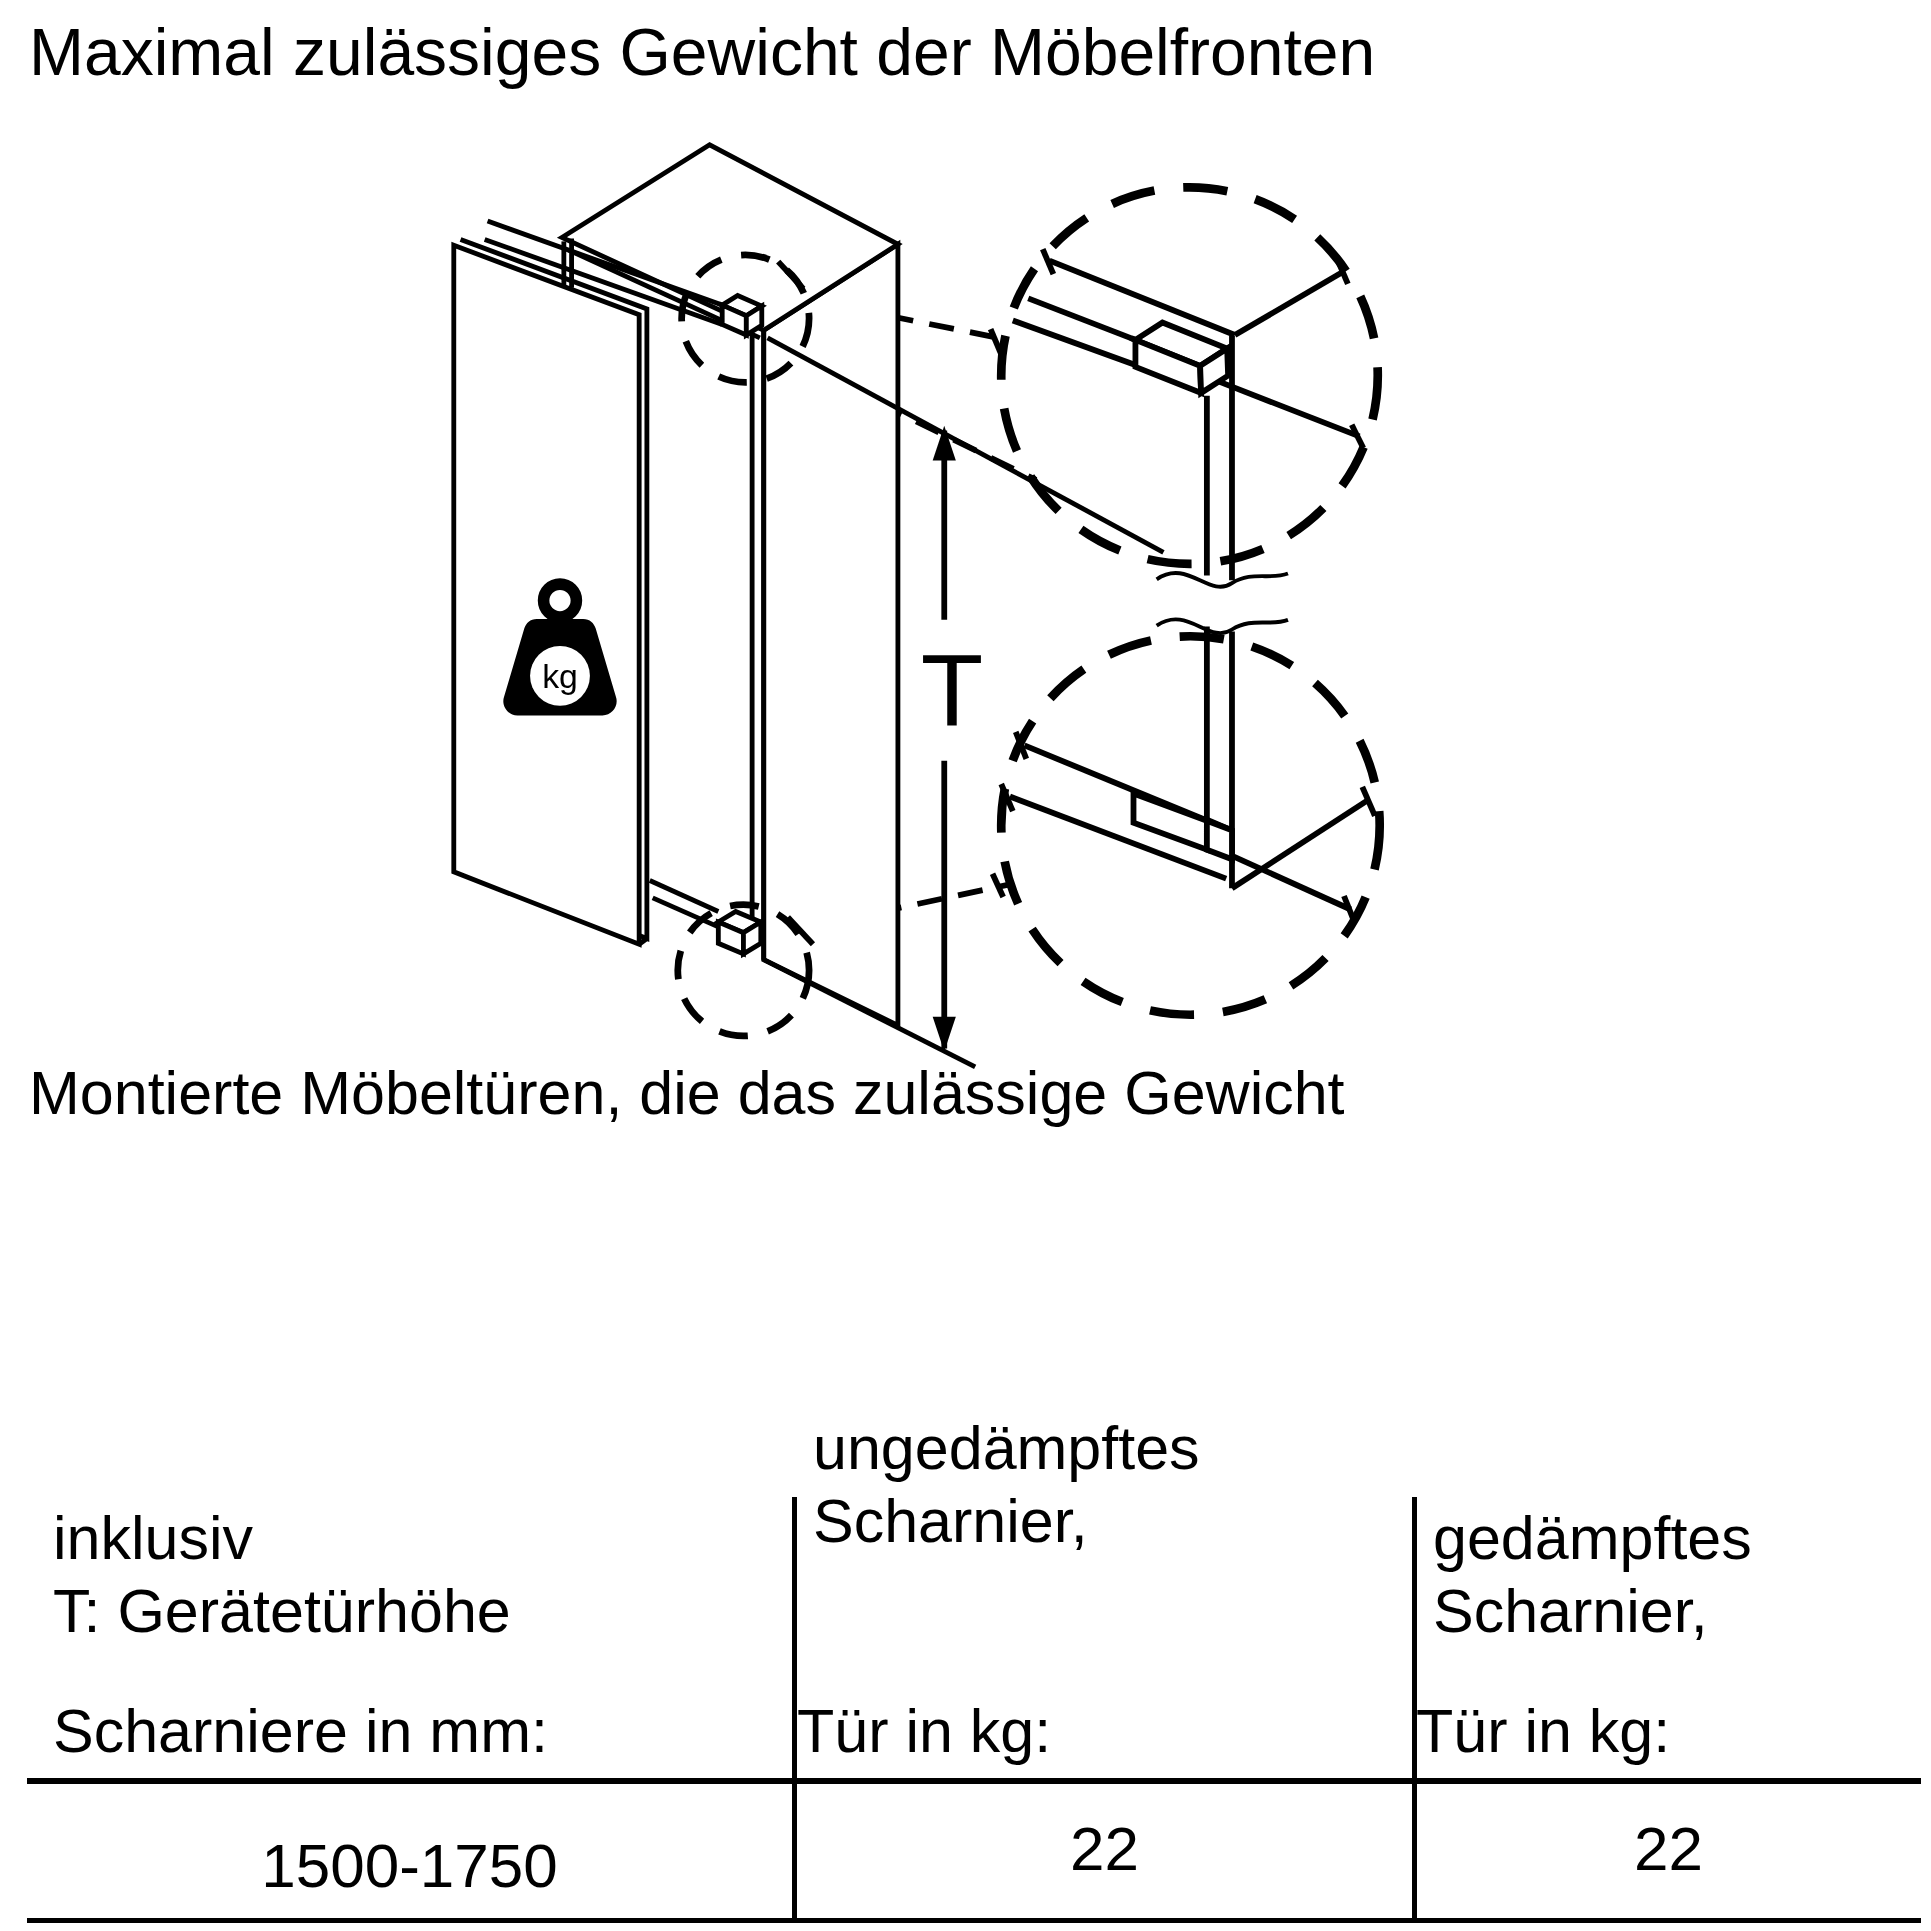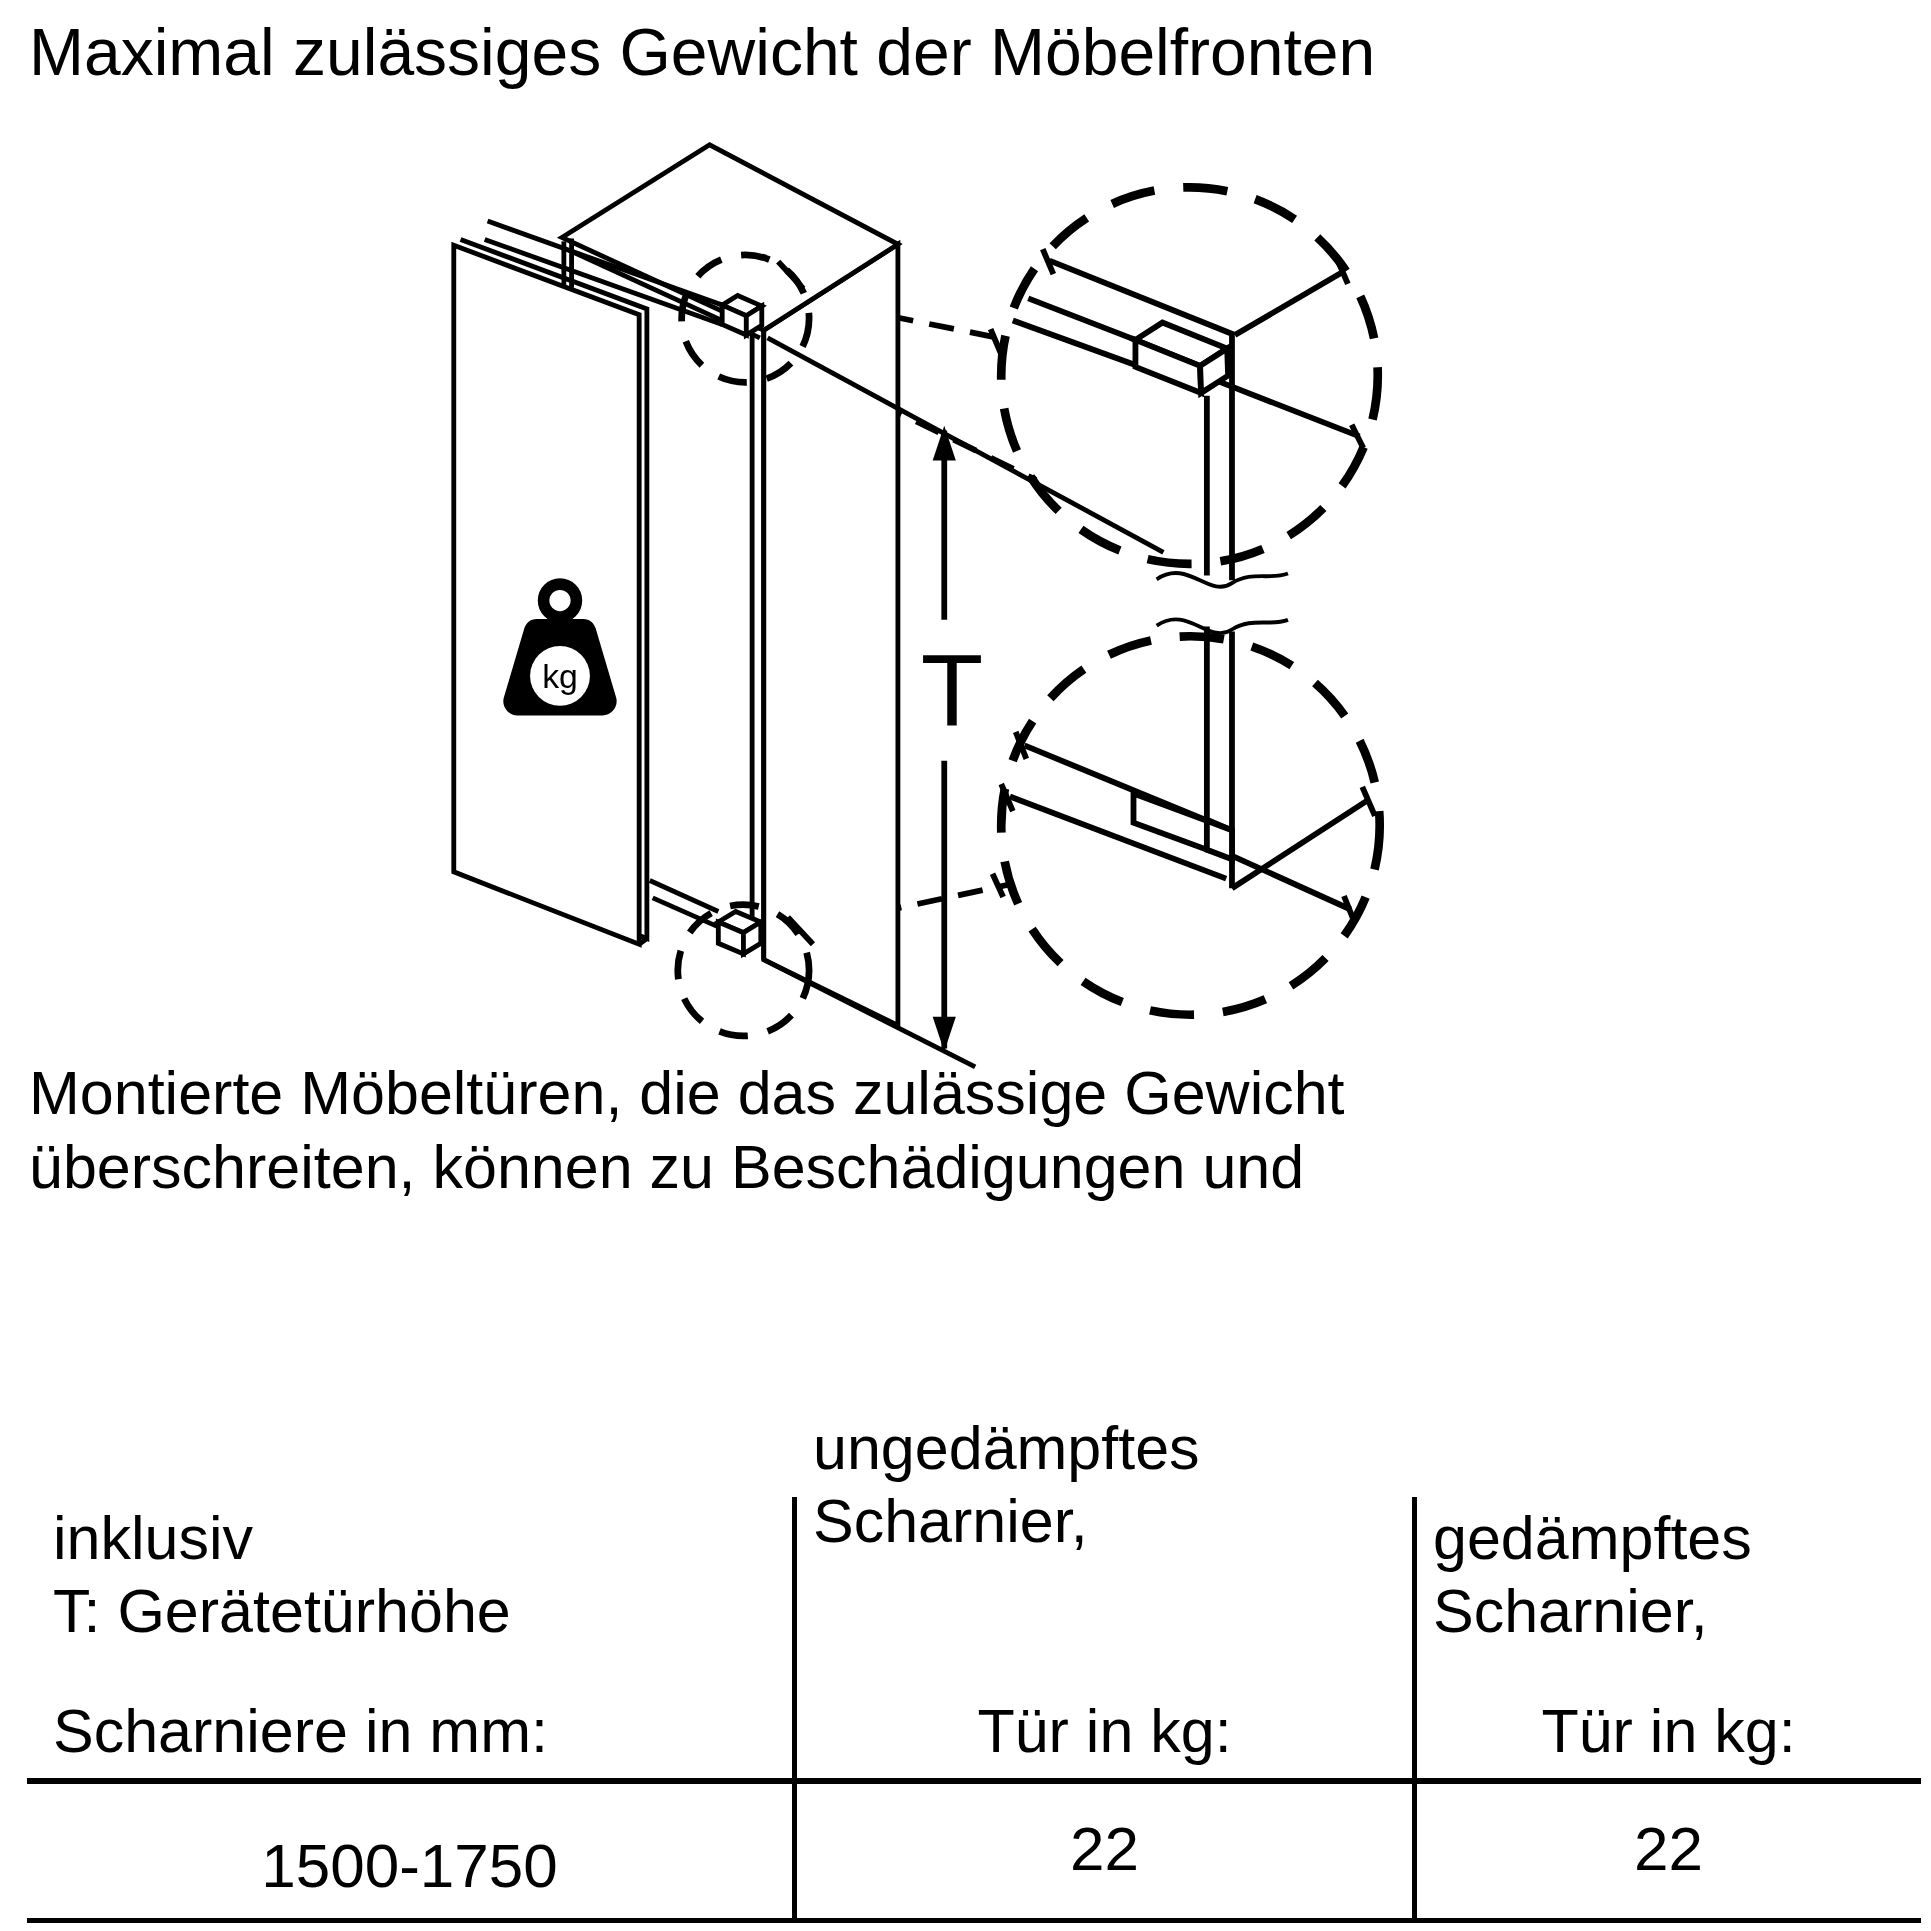--- a/index.html
+++ b/index.html
@@ -2,21 +2,21 @@
 <html><head>
 <meta charset="utf-8">
 <style>
   html,body{margin:0;padding:0;background:#ffffff;}
   body{width:1931px;height:1931px;position:relative;font-family:"Liberation Sans",sans-serif;color:#000;}
   .abs{position:absolute;}
   #title{left:29px;top:15.4px;font-size:66px;line-height:1.15;white-space:nowrap;}
   #warning{left:29px;top:1056px;font-size:61px;line-height:74px;white-space:nowrap;}
   .tbl-line{background:#000;}
   .tbl-text{font-size:61px;line-height:73px;white-space:nowrap;}
-  .tbl-center{text-align:center;}
+  .tbl-center{text-align:left;}
   .val{font-size:62px;white-space:nowrap;text-align:center;}
   svg text{font-family:"Liberation Sans",sans-serif;}
 </style>
 </head>
 <body>
 
 <div class="abs" id="title">Maximal zulässiges Gewicht der Möbelfronten</div>
 
 <svg class="abs" style="left:0;top:0" width="1931" height="1931" viewBox="0 0 2000 2000">
   <g stroke="#000" fill="none" stroke-width="5" stroke-linejoin="miter" stroke-linecap="butt">
@@ -130,21 +130,20 @@
       <path d="M978,788 L978,1086" stroke-width="6"></path>
       <path d="M978,441 l-12,36 h24 z" fill="#000" stroke="none"></path>
       <path d="M978,1089 l-12,-36 h24 z" fill="#000" stroke="none"></path>
       <text x="986" y="752" font-size="106" fill="#000" stroke="none" text-anchor="middle">T</text>
     </g>
   </g>
 </svg>
 
 <div class="abs" id="warning">
   <div>Montierte Möbeltüren, die das zulässige Gewicht</div>
-  <div>überschreiten, können zu Beschädigungen und</div>
 </div>
 
 <div>
 
   <div class="abs tbl-line" style="left:792px;top:1497px;width:4.8px;height:426px"></div>
   <div class="abs tbl-line" style="left:1412px;top:1497px;width:4.8px;height:426px"></div>
   <div class="abs tbl-line" style="left:27px;top:1778px;width:1894px;height:5.8px"></div>
   <div class="abs tbl-line" style="left:27px;top:1918px;width:1894px;height:4.8px"></div>
 
   <div class="abs tbl-text" style="left:53px;top:1502px">

